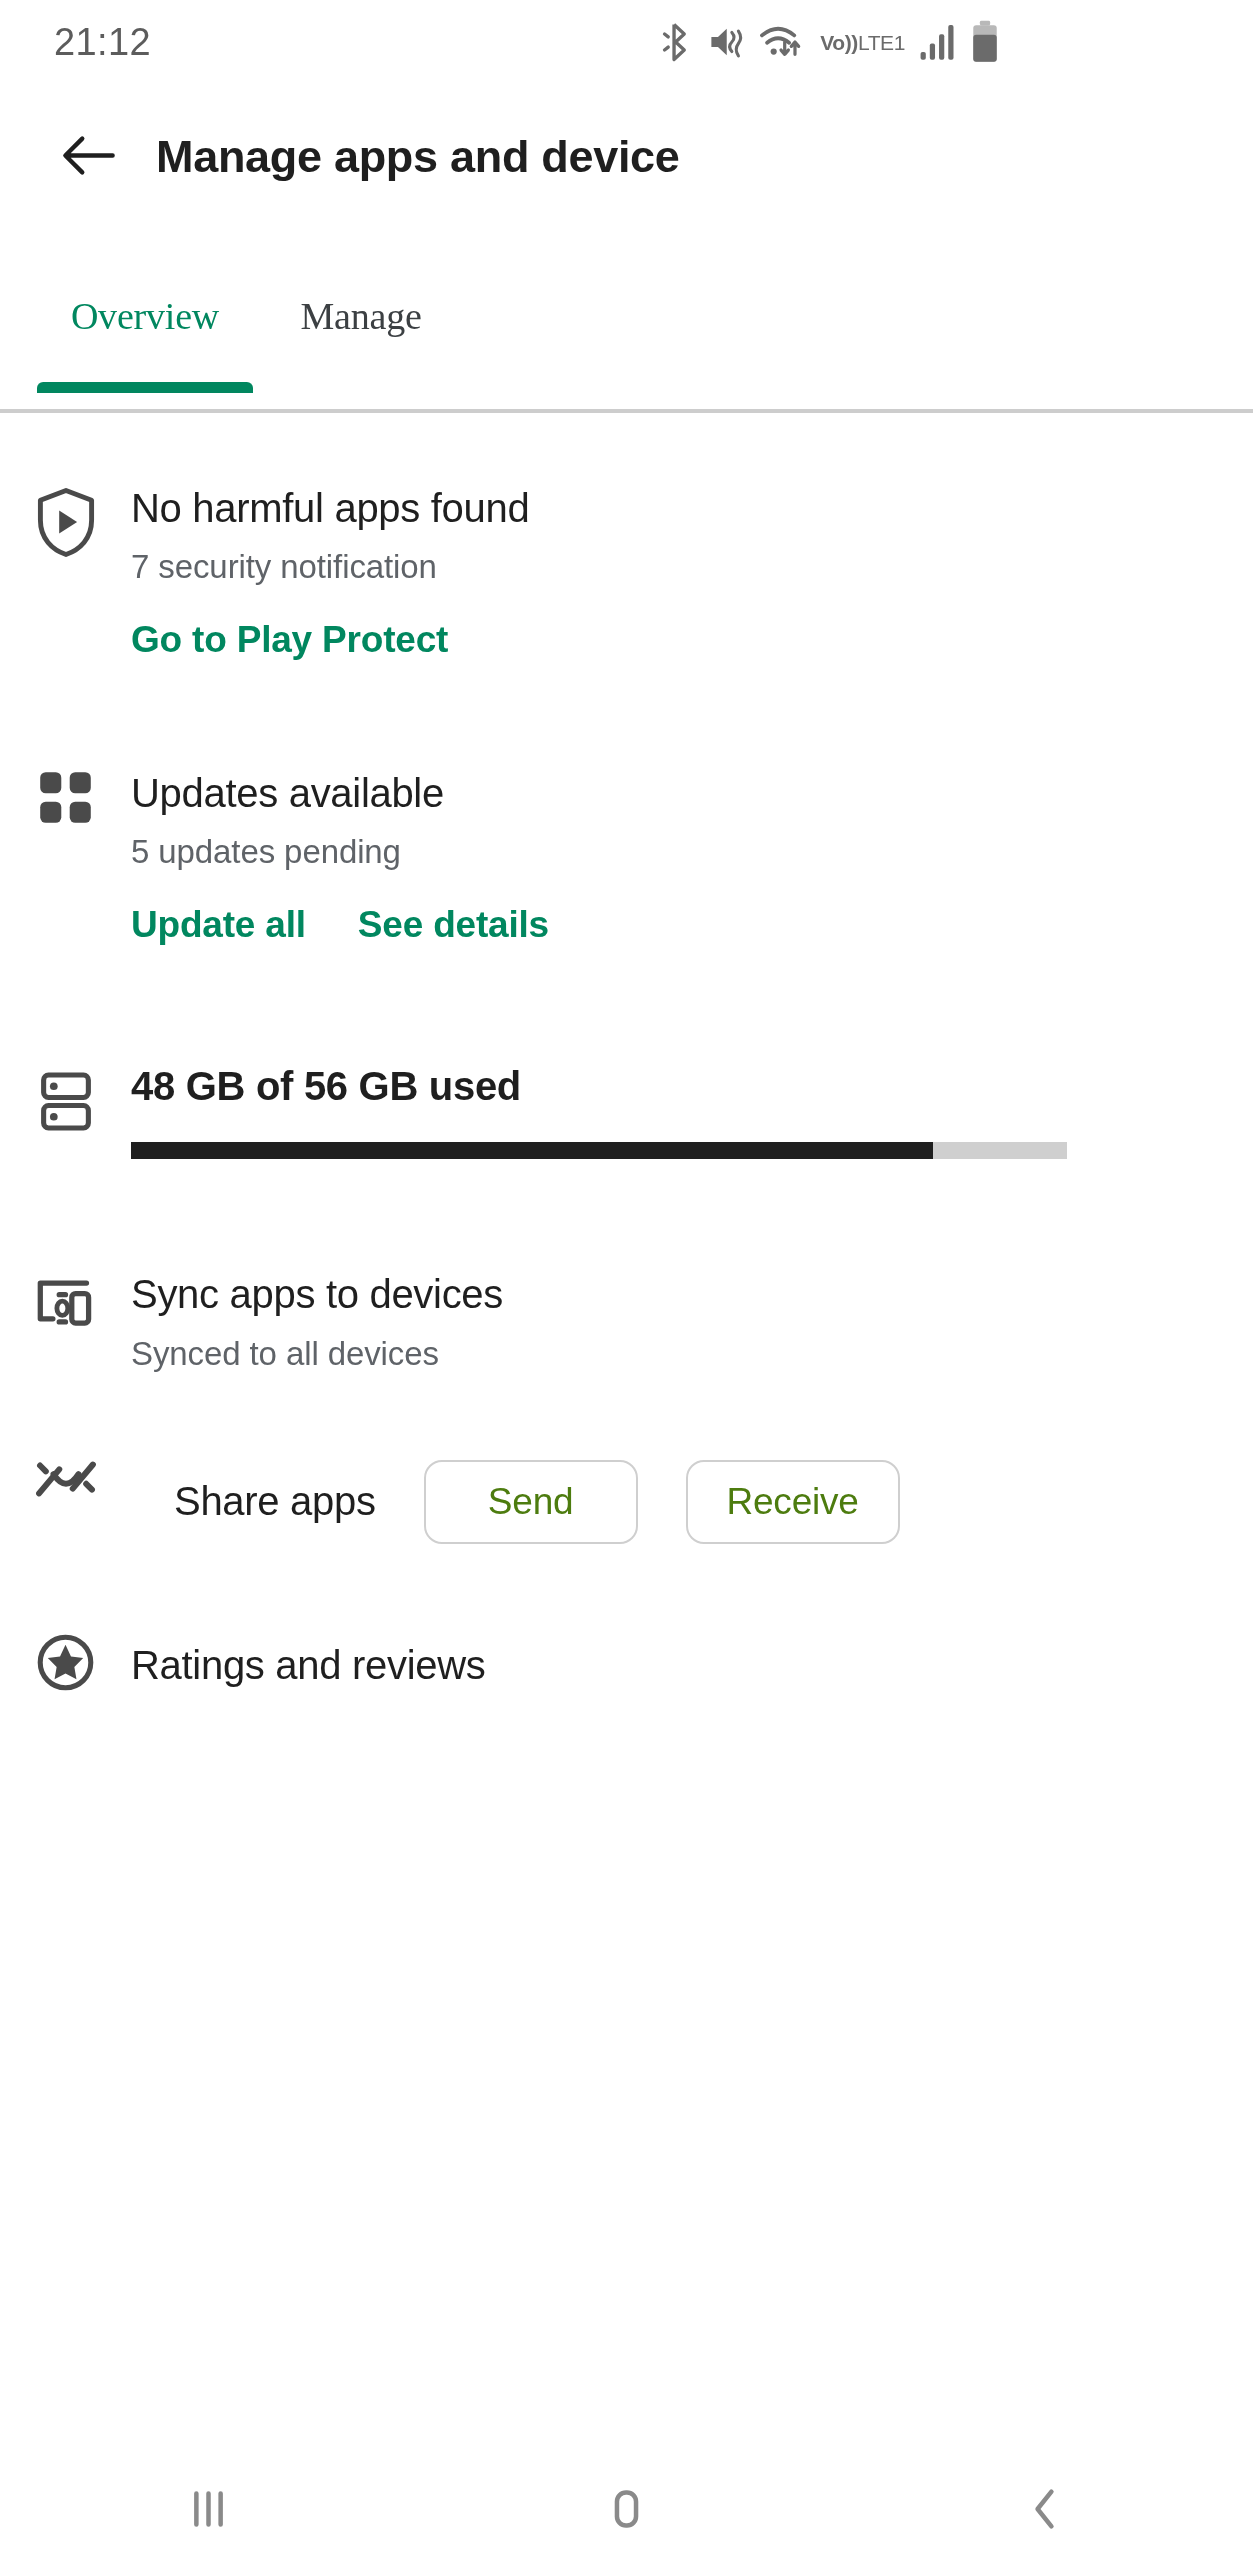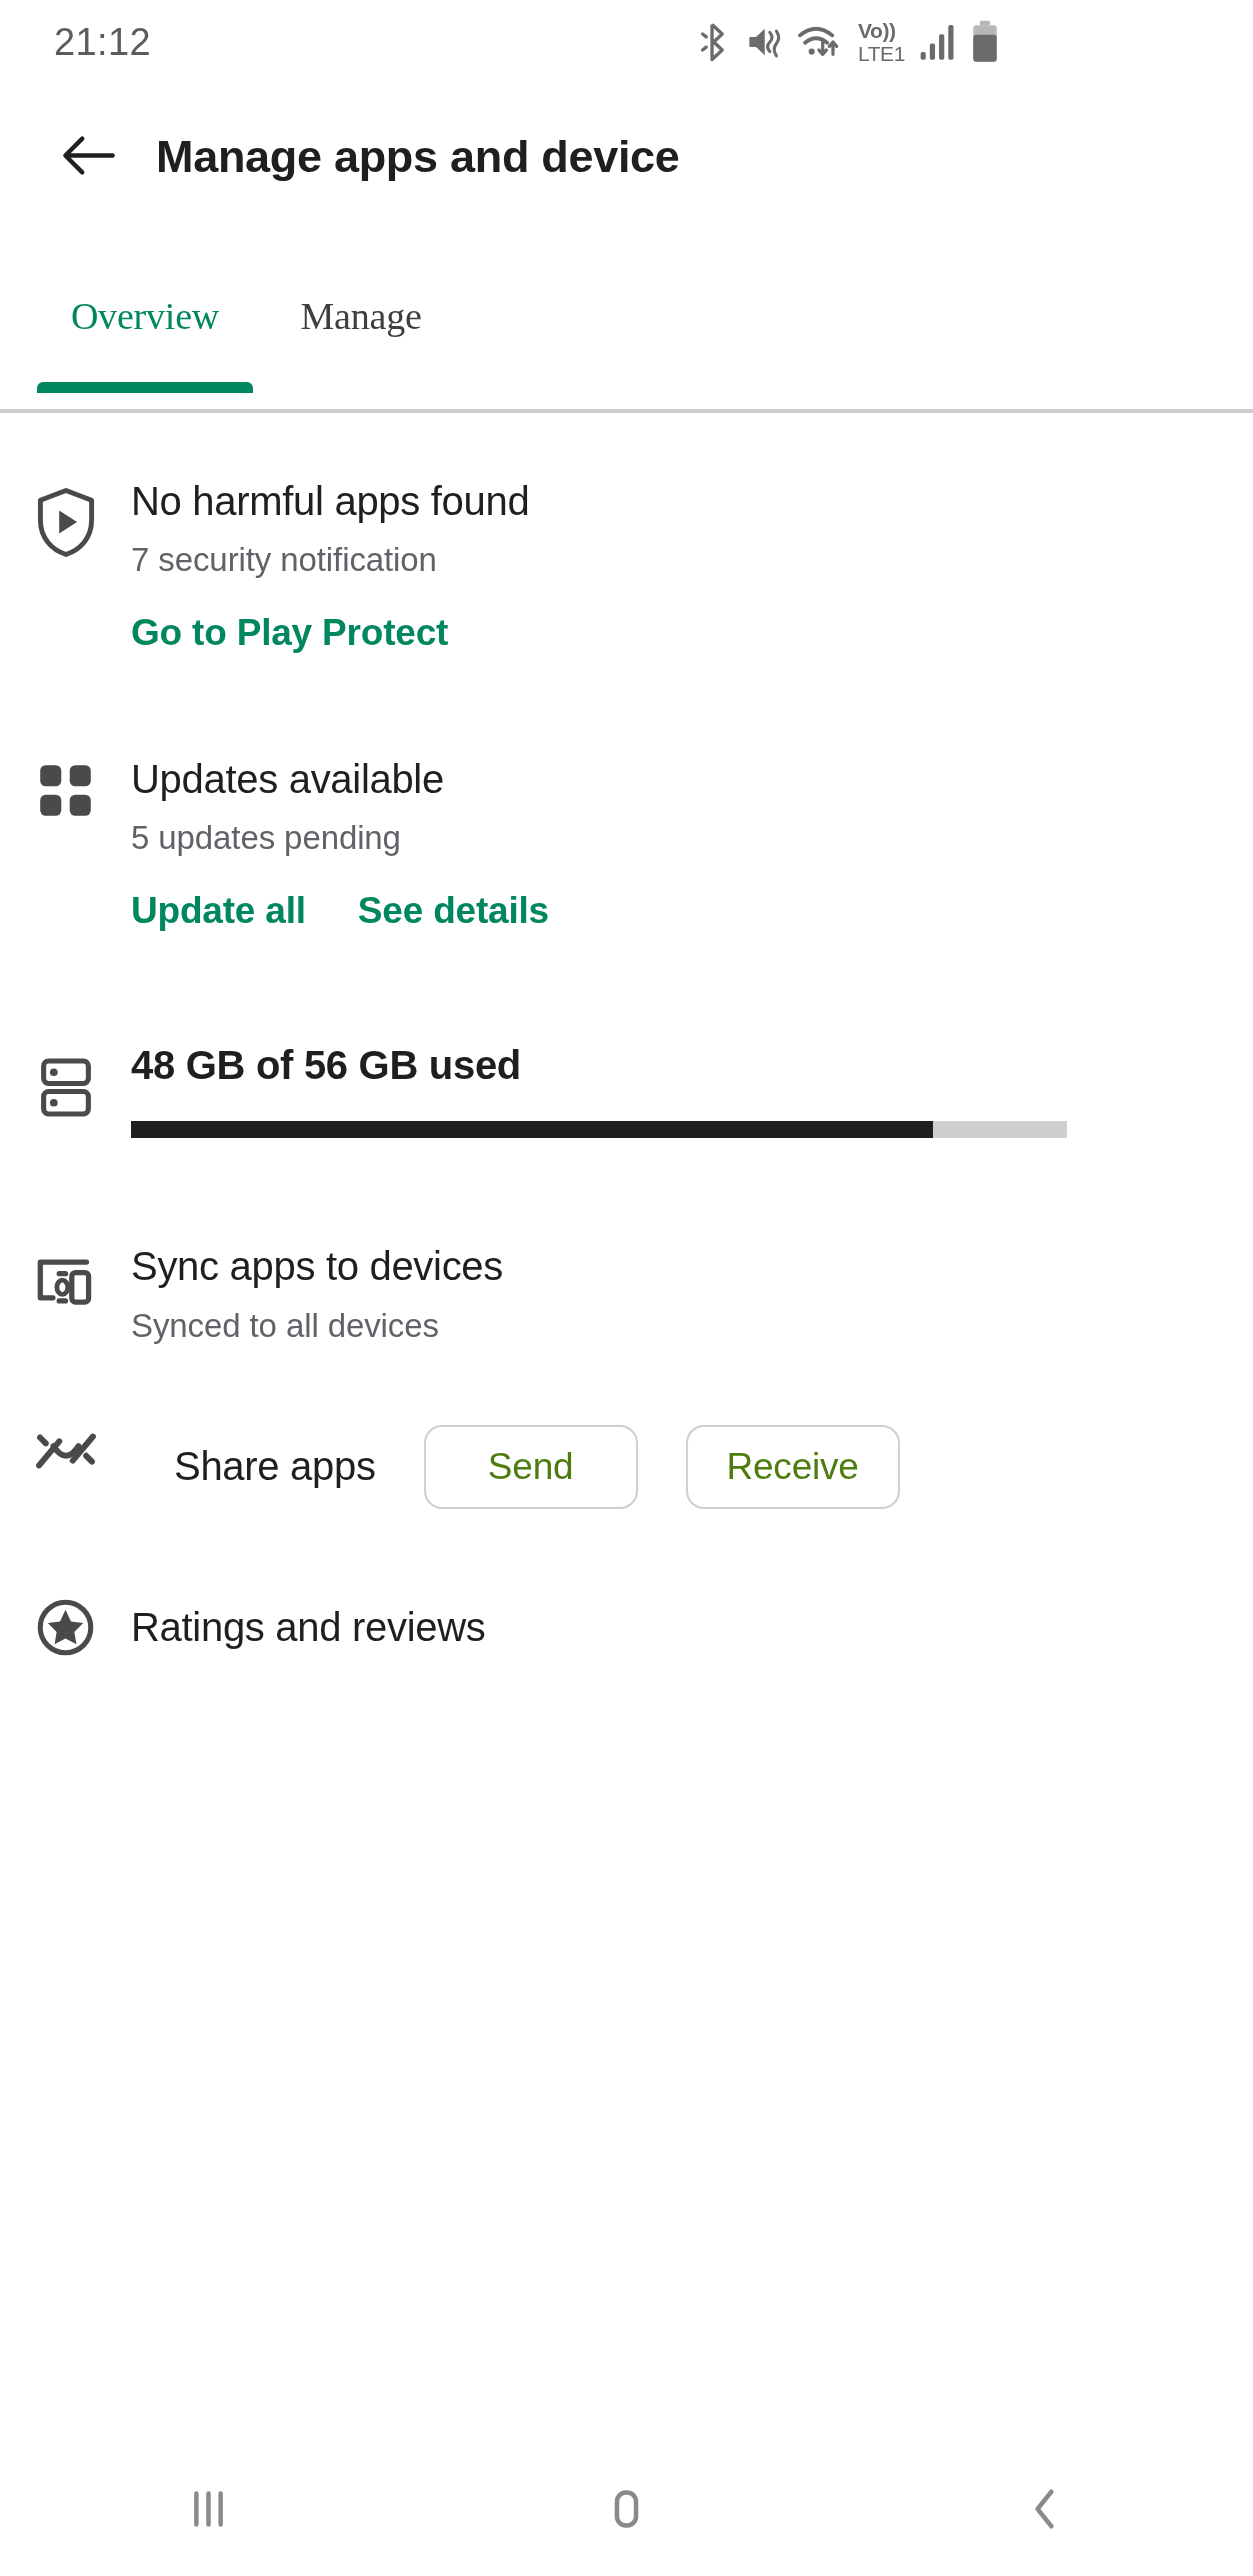--- a/index.html
+++ b/index.html
@@ -66,21 +66,21 @@
   .row {
     position:relative; width:1253px;
     display:flex; align-items:flex-start;
   }
   .row-icon {
     width:131px; min-width:131px;
     display:flex; justify-content:center;
     padding-top:3.5px;
   }
   .row-icon svg { display:block; }
-  .row-body { flex:1; padding-right:52px; }
+  .row-body { flex:1; padding-right:52px;margin-top:7px; }
 
   .row-title {
     font-size:40px; color:#1f1f1f; letter-spacing:-0.3px; line-height:1.12;
   }
   .row-sub {
     font-size:33px; color:#5f6368; letter-spacing:-0.1px;
     margin-top:17.4px; line-height:1.15;
   }
   .row-actions { display:flex; gap:52px; margin-top:33px; }
   .link-btn {
@@ -168,21 +168,21 @@
       <span>
         <svg width="47" height="42" viewBox="0 0 32 28">
           <path d="M2 9.5 q11-9 22 0" fill="none" stroke="#6b6b6b" stroke-width="2.6" stroke-linecap="round"></path>
           <path d="M5.5 14.5 q7.5-6 15 0" fill="none" stroke="#6b6b6b" stroke-width="2.6" stroke-linecap="round"></path>
           <circle cx="10" cy="20.5" r="2.1" fill="#6b6b6b"></circle>
           <path d="M17.5 14 L17.5 22 M15 19.5 L17.5 22.4 L20 19.5" fill="none" stroke="#6b6b6b" stroke-width="2.2" stroke-linecap="round" stroke-linejoin="round"></path>
           <path d="M24.5 22.4 L24.5 14.4 M22 17 L24.5 14 L27 17" fill="none" stroke="#6b6b6b" stroke-width="2.2" stroke-linecap="round" stroke-linejoin="round"></path>
         </svg>
       </span>
 
-      <span style="display:flex;flex-direction:column;align-items:flex-start;line-height:1;">
+      <span style="display:flex;flex-direction:row;align-items:flex-end;line-height:1;">
         <span style="font-size:21px;color:#6b6b6b;font-weight:700;letter-spacing:-0.4px;">Vo))</span>
         <span style="font-size:21px;color:#6b6b6b;font-weight:400;letter-spacing:-0.4px;margin-top:1.7px;">LTE1</span>
       </span>
 
       <span>
         <svg width="37" height="40" viewBox="0 0 24 26">
           <rect x="1" y="19.5" width="3.4" height="5" rx="1.2" fill="#6b6b6b"></rect>
           <rect x="7" y="14" width="3.4" height="10.5" rx="1.2" fill="#6b6b6b"></rect>
           <rect x="13" y="8" width="3.4" height="16.5" rx="1.2" fill="#6b6b6b"></rect>
           <rect x="19" y="2" width="3.4" height="22.5" rx="1.2" fill="#6b6b6b"></rect>

